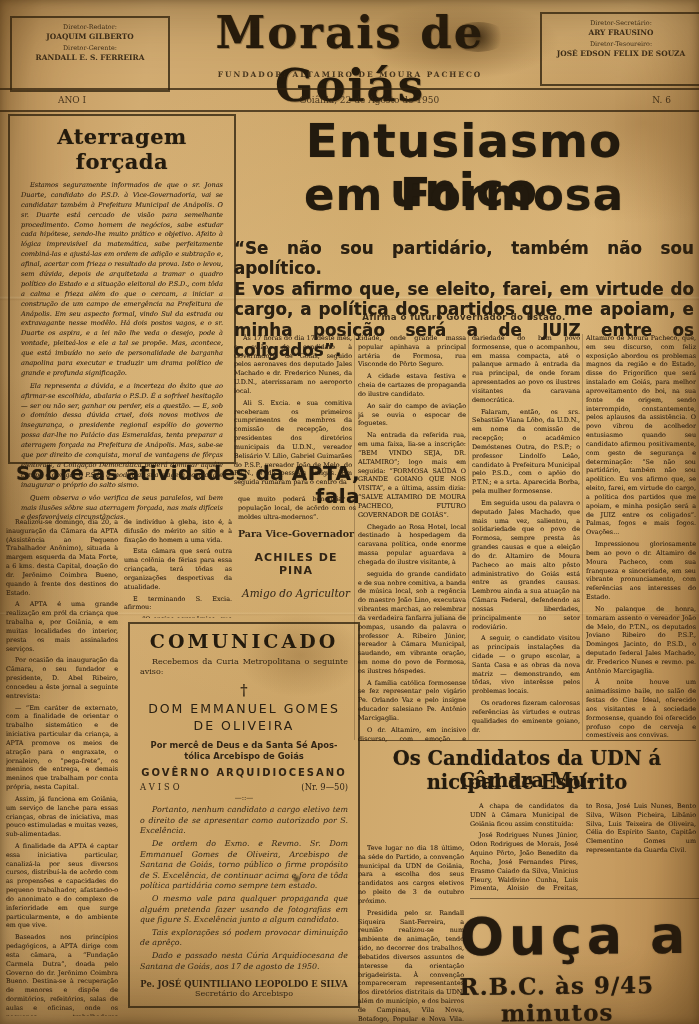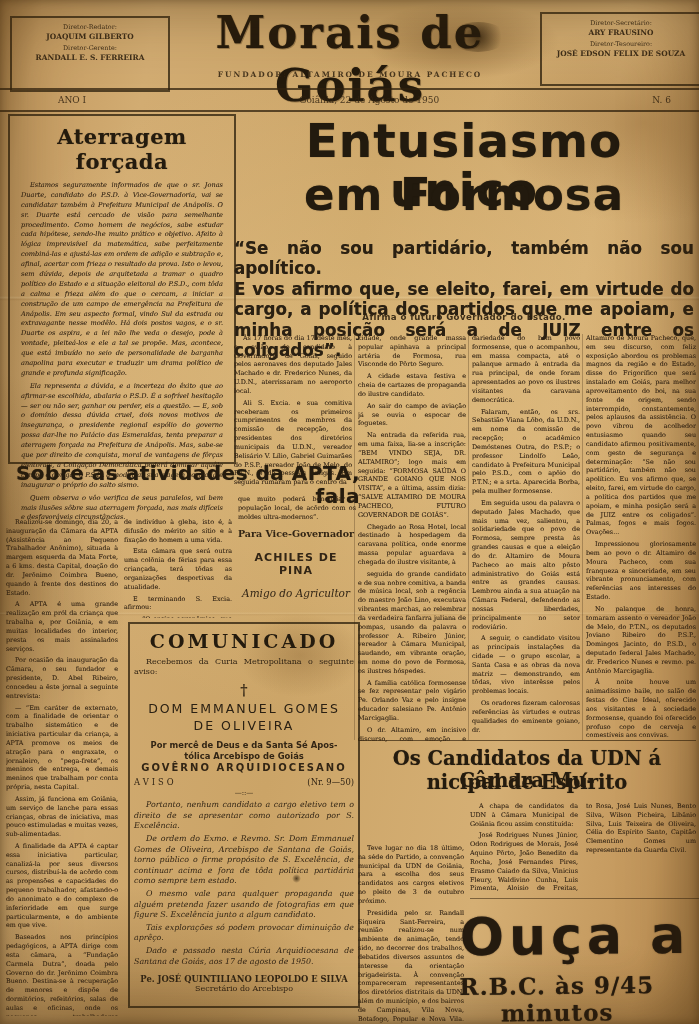--- a/index.html
+++ b/index.html
@@ -172,29 +172,29 @@
       <p>— “O ensino agronômico, que está sendo planejado para a Câmara, é obra</p>
     </div>
   <div class="abs tiny" style="left:238px;top:495px;width:118px;height:26px;text-indent:0;">que muito poderá beneficiar a população local, de acôrdo com os moldes ultra-modernos”.</div>
 
   <div class="abs center" style="left:236px;top:528px;width:120px;height:92px;">
     <div class="promo1">Para Vice-Governador</div>
     <div class="promo2 sans" style="margin-top:12px;">ACHILES DE PINA</div>
     <div class="promo3" style="margin-top:10px;">Amigo do Agricultor</div>
   </div>
 
-  <div class="abs boxed" style="left:128px;top:622px;width:232px;height:386px;padding:6px 4px;box-sizing:border-box;">
+  <div class="abs boxed" style="left:128px;top:622px;width:232px;height:386px;padding:6px 10px;box-sizing:border-box;">
     <div class="center com-title">COMUNICADO</div>
     <div class="com-intro" style="margin-top:5px;">Recebemos da Curia Metropolitana o seguinte aviso:</div>
     <div class="center com-cross" style="margin-top:4px;">†</div>
     <div class="center com-name sans pre" style="margin-top:3px;">DOM EMMANUEL GOMES
 DE OLIVEIRA</div>
     <div class="center com-sub sans pre" style="margin-top:5px;">Por mercê de Deus e  da Santa Sé Apos-
 tólica Arcebispo de Goiás</div>
-    <div class="center com-gov sans" style="">GOVÊRNO ARQUIDIOCESANO</div>
+    <div class="center com-gov sans" style="margin-top:5px;">GOVÊRNO ARQUIDIOCESANO</div>
     <div class="com-aviso" style="margin-top:4px;">
       <span style="letter-spacing:3px;">AVISO</span>
       <span>(Nr. 9—50)</span>
     </div>
     <div class="center" style="font-size:7px;margin-top:2px;">—::—</div>
     <div class="com-body it" style="margin-top:3px;">
         <p>Portanto, nenhum candidato a cargo eletivo tem o direito de se apresentar como autorizado por S. Excelência.</p>
         <p>De ordem do Exmo. e Revmo. Sr. Dom Emmanuel Gomes de Oliveira, Arcebispo de Santana de Goiás, torno público o firme propósito de S. Excelência, de continuar acima e fora de tôda política partidária como sempre tem estado.</p>
         <p>O mesmo vale para qualquer propaganda que alguém pretenda fazer usando de fotografias em que figure S. Excelência junto a algum candidato.</p>
         <p>Tais explorações só podem provocar diminuição de aprêço.</p>

